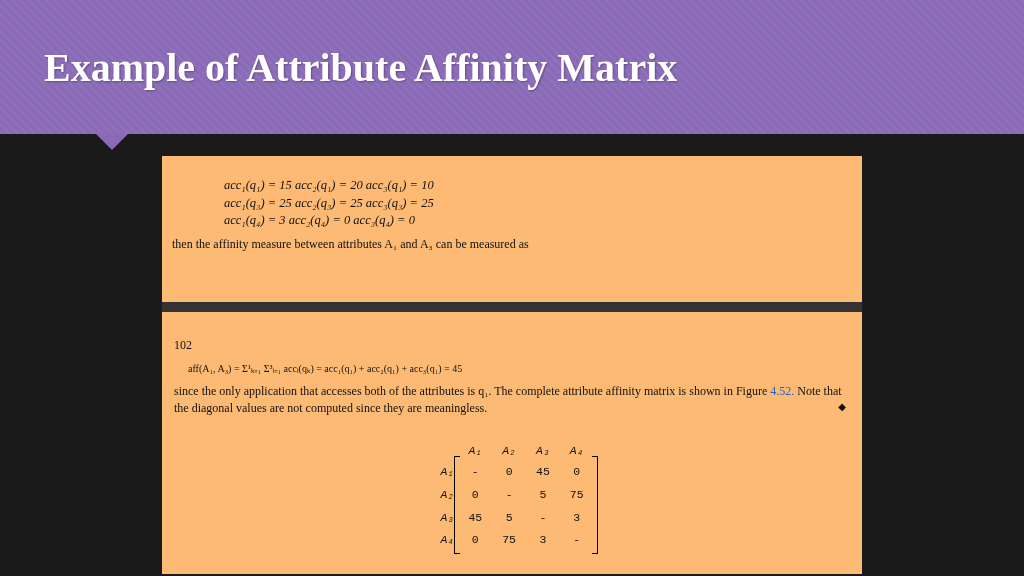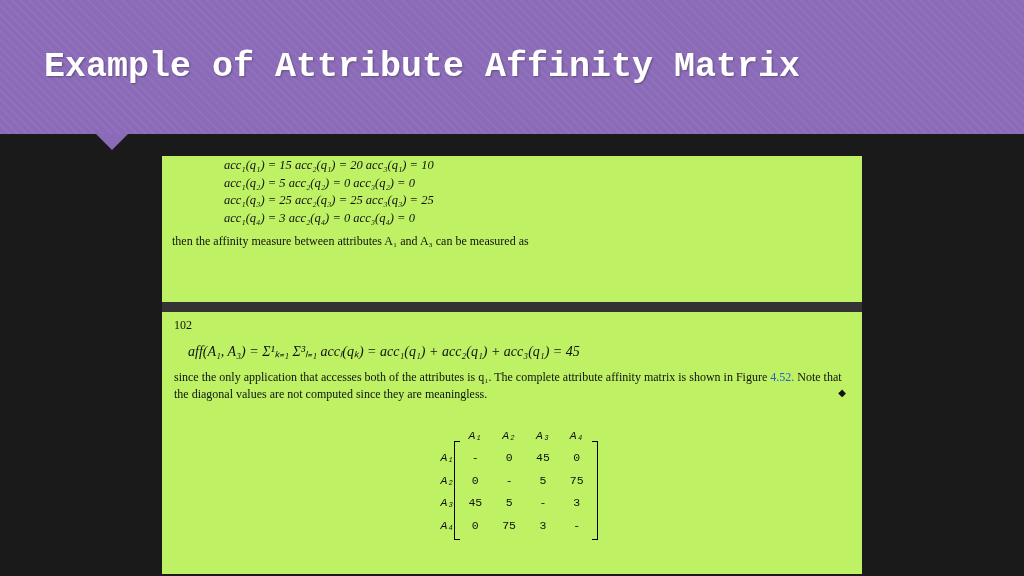--- a/index.html
+++ b/index.html
@@ -25,41 +25,41 @@
     position: absolute;
     bottom: -16px;
     left: 96px;
     width: 0; height: 0;
     border-left: 16px solid transparent;
     border-right: 16px solid transparent;
     border-top: 16px solid #8b6bb8;
   }
   .title {
     color: #fff;
-    font-family: Liberation Mono, monospace;
-    font-size: 35px;
+    font-family: Liberation Serif, serif;
+    font-size: 40px;
     font-weight: 700;
     text-shadow: 1px 1px 2px rgba(0,0,0,0.3);
   }
   .page {
-    background: #bef264;
+    background: #fdba74;
     width: 700px;
     margin: 0 auto;
     color: #111;
     font-size: 12px;
     line-height: 1.45;
-    padding: 1px 10px;
+    padding: 21px 10px;
   }
   .page1 { margin-top: 22px; height: 146px; }
   .page2 { height: 262px; margin-bottom:0;}
   .gap { height: 10px; background: #333; width: 700px; margin: 0 auto; }
   .acc-block { font-family: 'Times New Roman', serif; font-style: italic; padding-left: 52px; font-size: 12.5px; line-height: 1.4;}
   .aff-text { margin-top: 6px;}
   .page2-head { display:flex; justify-content: space-between; font-size:12px; padding: 4px 2px 2px 2px; flex-direction: column;}
-  .formula { font-family:'Times New Roman', serif; font-style: italic; padding: 6px 0 6px 16px; font-size:14px;}
+  .formula { font-family:'Times New Roman', serif; padding: 6px 0 6px 16px; font-size:10px;}
   .para { padding: 0 2px; }
   .figref { color:#2860c4; }
   .diamond { float:right; font-size:10px; margin-right:4px;}
   .matrix-wrap { display:flex; justify-content:center; margin-top: 18px; font-family:Liberation Mono, monospace; font-size:11.5px;}
   .matrix { position:relative; padding: 4px 8px;}
   .matrix table { border-collapse: collapse; }
   .matrix td, .matrix th { padding: 3px 10px; text-align:center; min-width:28px;}
   .matrix .rh { font-style: italic; padding-right:4px;}
   .matrix .ch { font-style: italic; padding-bottom:2px;}
   .br-l, .br-r { position:absolute; top:20px; bottom:2px; width:6px; border-top:1.5px solid #000; border-bottom:1.5px solid #000;}
@@ -69,21 +69,20 @@
 </head>
 <body>
 
 <div class="header">
   <div class="title">Example of Attribute Affinity Matrix</div>
 </div>
 
 <div class="page page1">
   <div class="acc-block">
     <div>acc₁(q₁) = 15  acc₂(q₁) = 20  acc₃(q₁) = 10</div>
-    <div>acc₁(q₂) = 5    acc₂(q₂) = 0    acc₃(q₂) = 0</div>
     <div>acc₁(q₃) = 25  acc₂(q₃) = 25  acc₃(q₃) = 25</div>
     <div>acc₁(q₄) = 3    acc₂(q₄) = 0    acc₃(q₄) = 0</div>
   </div>
   <div class="aff-text">then the affinity measure between attributes A₁ and A₃ can be measured as</div>
 </div>
 
 <div class="gap"></div>
 
 <div class="page page2">
   <div class="page2-head">

